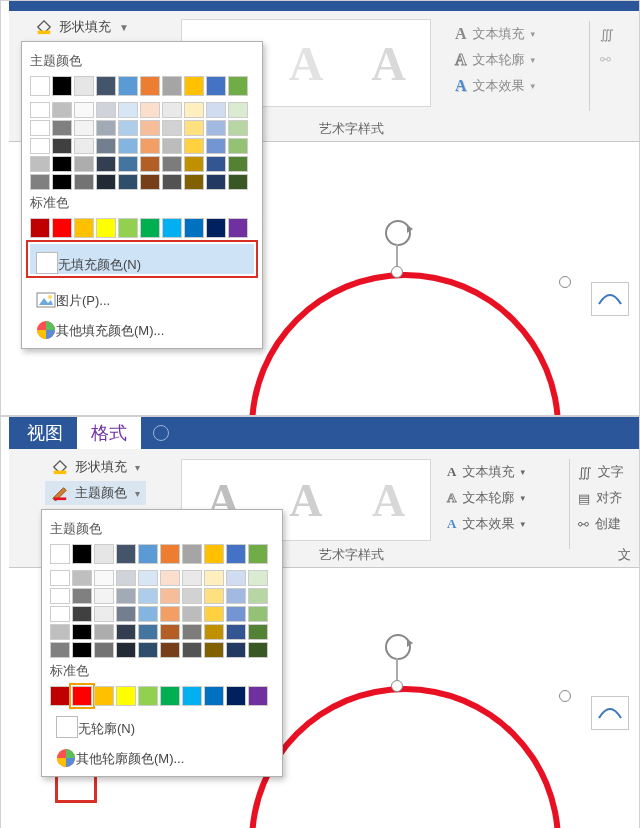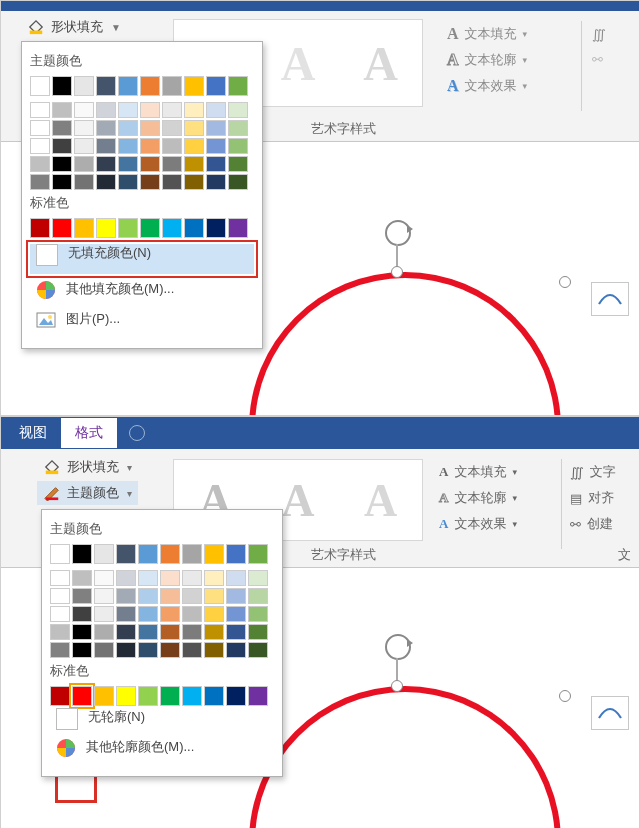--- a/index.html
+++ b/index.html
@@ -1,35 +1,35 @@
 <!DOCTYPE html>
 <html><head>
 <meta charset="utf-8">
 <style>
   body { margin:0; font-family:"Microsoft YaHei", sans-serif; font-size:13px; background:#fff; color:#444; width:640px; }
-  .panel { border:1px solid #d0d0d0; position:relative; overflow:hidden; }
+  .panel { border:1px solid #d0d0d0; position:relative; overflow:hidden;padding-left:8px; }
   .ribbon-top { height:10px; background:#2b579a; }
   .ribbon-bar { height:32px; background:#f3f3f3; border-bottom:1px solid #ddd; display:flex; align-items:center; padding:0 4px; position:relative; }
   .ribbon-bar.blue { background:#2b579a; color:#fff; border:none; }
-  .tab { padding:6px 14px; font-size:14px; }
+  .tab { padding:6px 14px; font-size:18px; }
   .tab.white { background:#fff; color:#7030a0; }
   .bulb { width:14px; height:14px; border:1.5px solid #9bb3d3; border-radius:50%; margin-right:6px; display:inline-block; position:relative; }
   .tell { color:#c8d5ea; font-size:13px; }
   .ribn-body { height:124px; background:#f3f3f3; border-bottom:1px solid #c8c8c8; position:relative; }
   .dropdown-btn { position:absolute; height:24px; display:flex; align-items:center; gap:6px; padding:0 6px; cursor:pointer; }
   .dropdown-btn .ico { width:18px; height:16px; }
   .txt-item { display:flex; align-items:center; gap:6px; height:26px; color:#8a8a8a; font-size:13px; }
   .group-lbl { position:absolute; bottom:3px; color:#666; font-size:13px; }
 
   .popup { position:absolute; background:#fff; border:1px solid #b0b0b0; box-shadow:2px 3px 6px rgba(0,0,0,0.25); z-index:30; padding:6px 8px 8px; }
   .popup h4 { margin:4px 0 6px; font-weight:normal; color:#555; font-size:13px; }
   .swatch-row { display:flex; gap:2px; margin-bottom:2px; }
   .sw { width:18px; height:18px; border:1px solid #ccc; cursor:pointer; }
   .sw.sm { width:18px; height:14px; }
-  .menu-item { display:flex; align-items:flex-start; gap:10px; height:30px; padding:0 6px; cursor:pointer; }
+  .menu-item { display:flex; align-items:flex-end; height:30px; padding:0 6px; cursor:pointer; }
   .menu-item .mi-ico { width:20px; height:20px; border:1px solid #bbb; }
   .hl { border:2px solid #d93025; padding:2px; margin:2px -4px; }
   .sel { outline:2px solid #f2a100; outline-offset:1px; }
 
   .canvas { position:absolute; background:#fff; left:0; right:0; }
   .arc { position:absolute; border:6px solid #e81123; border-bottom:none; border-radius:300px 300px 0 0; }
   .handle { position:absolute; width:10px; height:10px; background:#fff; border:1.5px solid #888; border-radius:50%; }
   .rot { position:absolute; width:22px; height:22px; border:2.5px solid #888; border-radius:50%; }
   .rot:after { content:""; position:absolute; right:-4px; top:3px; width:0; height:0; border-left:6px solid #888; border-top:4px solid transparent; border-bottom:4px solid transparent; }
   .side-icon { position:absolute; right:10px; width:36px; height:32px; border:1px solid #c8c8c8; background:#fff; display:flex; align-items:center; justify-content:center; }
@@ -194,34 +194,34 @@
         <div class="sw"></div>
     </div>
     <div class="hl">
       <div class="menu-item" style="background:#cfe3f7;">
         <div class="mi-ico" style="background:#fff;"></div>
         <span>无填充颜色(N)</span>
       </div>
     </div>
     <div class="menu-item">
       <svg class="mi-ico" style="border:none;" viewBox="0 0 20 20">
+          <rect x="1" y="3" width="18" height="14" fill="#fff" stroke="#888"></rect>
+          <polygon points="3,15 8,8 12,13 15,10 17,15" fill="#6fa8dc"></polygon>
+          <circle cx="14" cy="7" r="2" fill="#ffd966"></circle>
+        </svg>
+      <span>图片(P)...</span>
+    </div>
+    <div class="menu-item">
+      <svg class="mi-ico" style="border:none;" viewBox="0 0 20 20">
           <circle cx="10" cy="10" r="9" fill="#ff5050"></circle>
           <path d="M10 10 L10 1 A9 9 0 0 1 19 10 Z" fill="#5bbf5b"></path>
           <path d="M10 10 L19 10 A9 9 0 0 1 10 19 Z" fill="#5b8bd5"></path>
           <path d="M10 10 L10 19 A9 9 0 0 1 1 10 Z" fill="#ffc000"></path>
         </svg>
       <span>其他填充颜色(M)...</span>
-    </div>
-    <div class="menu-item">
-      <svg class="mi-ico" style="border:none;" viewBox="0 0 20 20">
-          <rect x="1" y="3" width="18" height="14" fill="#fff" stroke="#888"></rect>
-          <polygon points="3,15 8,8 12,13 15,10 17,15" fill="#6fa8dc"></polygon>
-          <circle cx="14" cy="7" r="2" fill="#ffd966"></circle>
-        </svg>
-      <span>图片(P)...</span>
     </div>
   </div>
 </div>
 
 <div class="panel" style="height:413px;">
   <div class="ribbon-bar blue">
     <div class="tab">视图</div>
     <div class="tab white">格式</div>
     <div style="display:flex;align-items:center;margin-left:12px;">
       <span class="bulb"></span>

